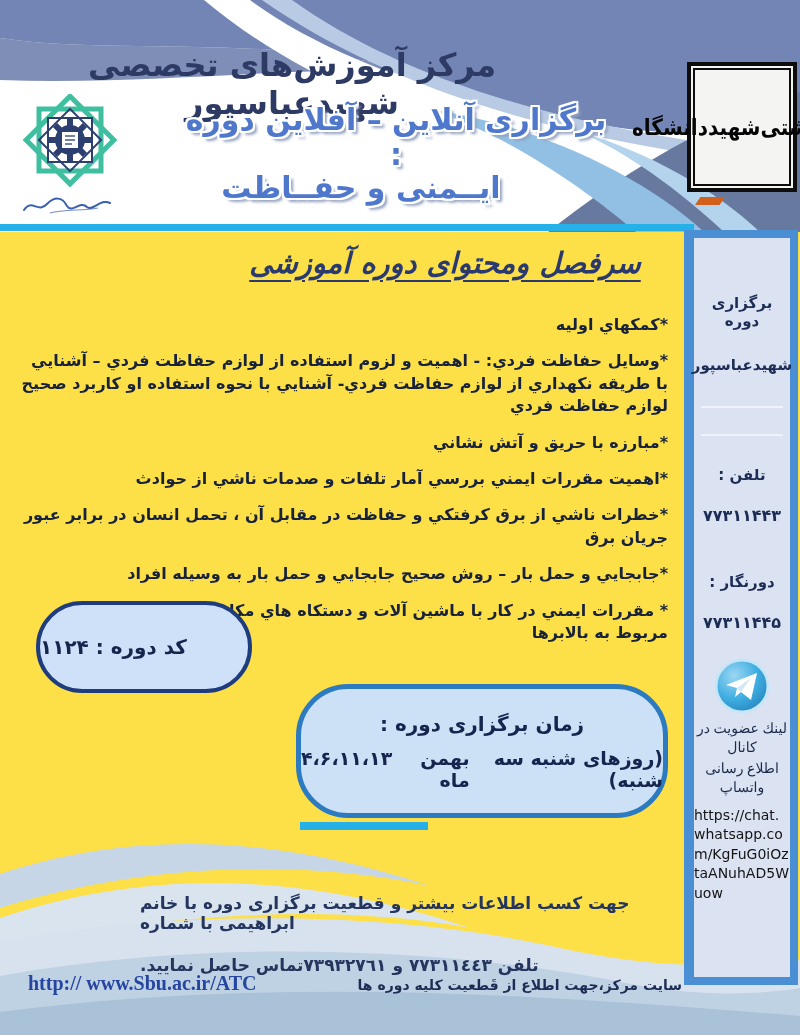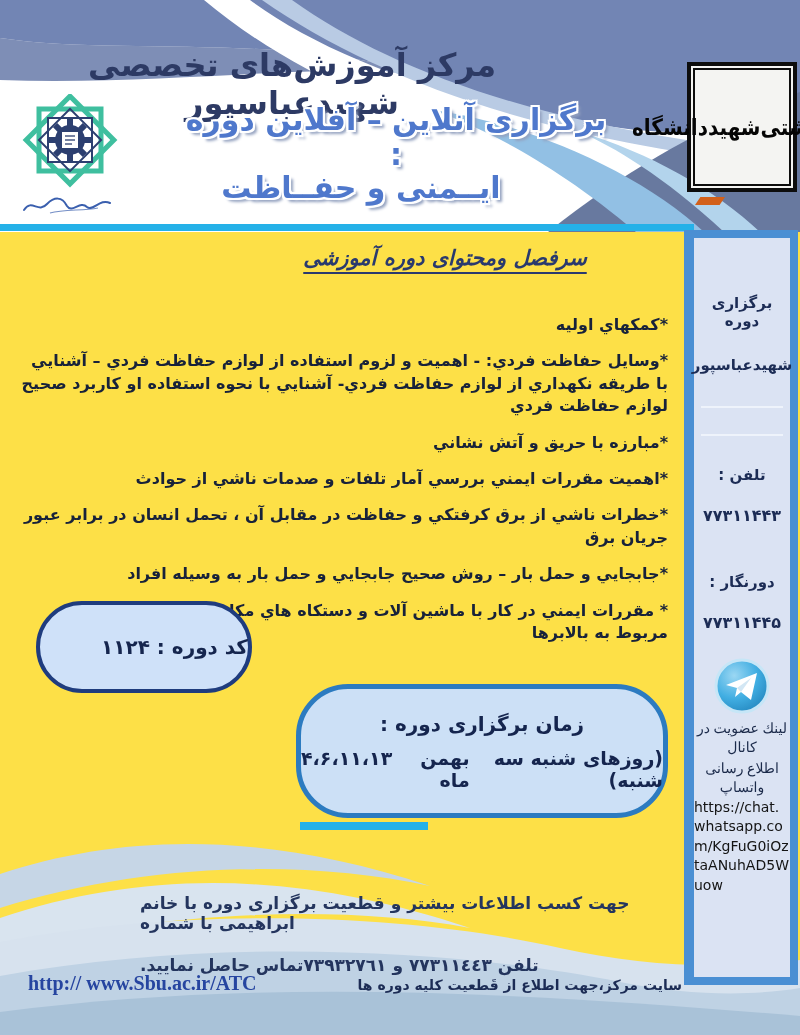--- a/index.html
+++ b/index.html
@@ -23,29 +23,29 @@
   .atc-logo{position:absolute;left:20px;top:94px;width:100px;z-index:2;}
   .uni-logo{position:absolute;left:687px;top:62px;width:102px;height:122px;z-index:2;background:#f4f4f2;
         border:4px solid #0d0d0d;box-shadow:inset 0 0 0 2px #f4f4f2,inset 0 0 0 4px #0d0d0d;
         display:flex;align-items:center;justify-content:center;}
   .uni-word{font-weight:bold;font-size:20px;line-height:1.02;color:#050505;transform:scaleY(1.12);
         letter-spacing:-1px;direction:rtl;}
   .uni-year{font-size:9px;font-weight:bold;color:#050505;margin-top:3px;letter-spacing:1px;}
 
   
   .section-title{position:absolute;left:210px;top:246px;width:470px;z-index:2;direction:rtl;
-        text-align:center;font-size:21px;font-weight:bold;font-style:italic;color:#2a3a6e;
+        text-align:center;font-size:29px;font-weight:bold;font-style:italic;color:#2a3a6e;
         text-decoration:underline;text-underline-offset:7px;}
   .topics{position:absolute;left:18px;top:314px;width:650px;z-index:2;direction:rtl;text-align:right;
         color:#18223a;font-weight:bold;font-size:16px;line-height:1.4;}
   .topic{margin-bottom:14px;}
 
   .code-pill{position:absolute;left:36px;top:601px;width:208px;height:84px;z-index:2;
         background:#cfe1f9;border:4px solid #1f3c7e;border-radius:46px;direction:rtl;
-        display:flex;align-items:center;justify-content:flex-start;
+        display:flex;align-items:center;justify-content:flex-end;
         font-size:20px;font-weight:bold;color:#15254e;}
   .schedule-box{position:absolute;left:296px;top:684px;width:362px;height:124px;z-index:2;
         background:#cce0f6;border:5px solid #2c7bc0;border-radius:52px;
         display:flex;flex-direction:column;align-items:center;justify-content:center;gap:11px;
         font-size:20px;font-weight:bold;color:#15254e;}
   .sched-title{direction:rtl;}
   .sched-dates{display:flex;direction:ltr;gap:8px;font-size:19px;}
 
   
   .sidebar{position:absolute;left:684px;top:230px;width:114px;height:755px;z-index:3;
@@ -54,21 +54,21 @@
         color:#1c2c55;font-weight:bold;font-size:15px;direction:rtl;}
   .sb-gap1{margin-top:56px;} .sb-gap2{margin-top:26px;}
   .sb-divider{width:86%;height:0;border-top:2px solid #eef3fb;}
   .sb-div1{margin-top:32px;} .sb-div2{margin-top:26px;}
   .sb-phone-label{margin-top:30px;} .sb-number{margin-top:22px;font-size:16px;direction:ltr;}
   .sb-fax-label{margin-top:48px;}
   .tg-wrap{margin-top:26px;cursor:pointer;}
   .sb-channel{margin-top:6px;font-weight:normal;font-family:"Liberation Serif","DejaVu Serif",serif;
         font-size:14px;color:#1b2a4a;width:92px;line-height:1.35;}
   .sb-whats{margin-top:2px;}
-  .sb-url{margin-top:0;width:96px;direction:ltr;text-align:left;font-weight:normal;
+  .sb-url{margin-top:8px;width:96px;direction:ltr;text-align:left;font-weight:normal;
         font-size:14px;color:#141414;word-break:break-all;line-height:1.4;}
 
   
   .footer-svg{position:absolute;left:0;top:820px;z-index:1;}
   .cyan-bar2{position:absolute;left:300px;top:822px;width:128px;height:8px;background:#25b1e8;z-index:2;}
   .contact{position:absolute;left:140px;top:893px;width:556px;z-index:2;direction:rtl;text-align:left;
         color:#24355e;font-weight:bold;font-size:17px;}
   .contact-l2{margin-top:22px;}
   .site-link{position:absolute;left:28px;top:972px;z-index:2;font-family:"Liberation Serif","DejaVu Serif",serif;
         font-size:20px;font-weight:bold;color:#2645a0;text-decoration:none;cursor:pointer;}

